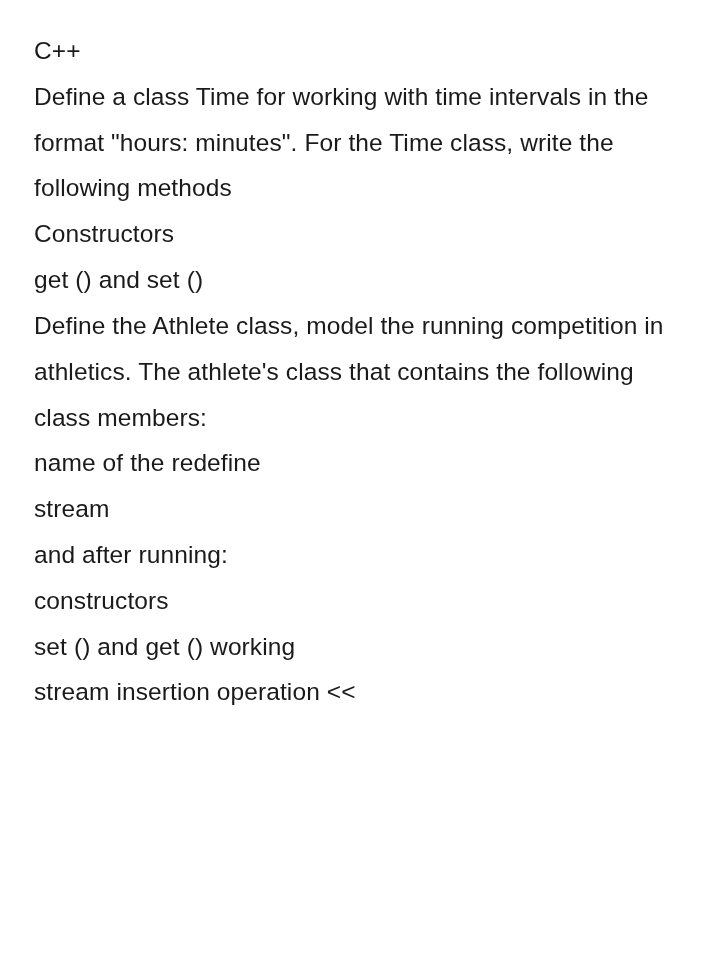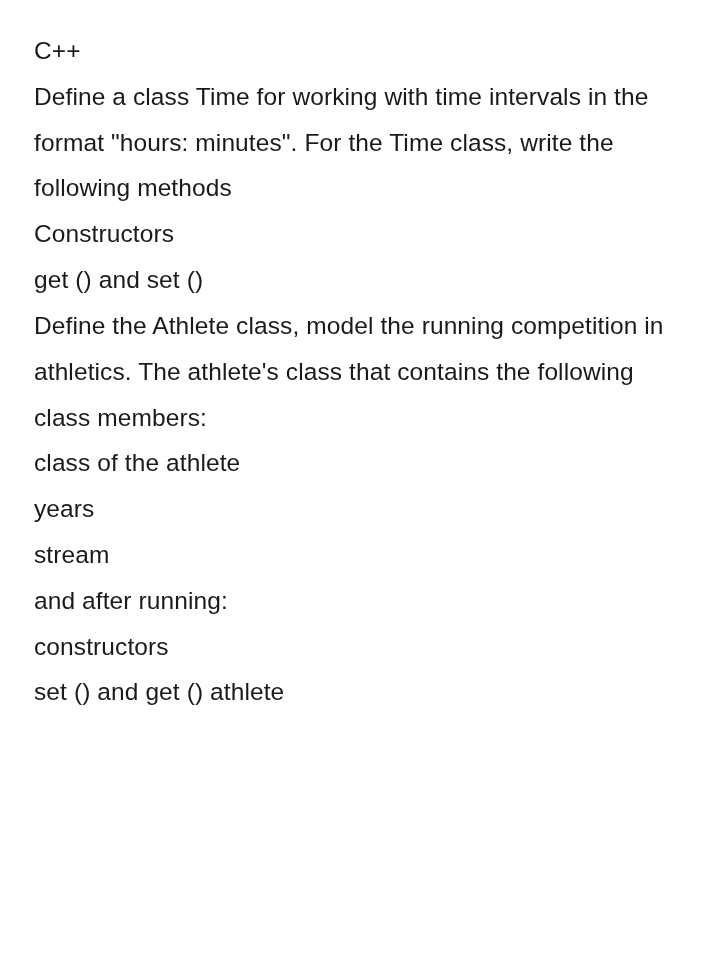--- a/index.html
+++ b/index.html
@@ -27,19 +27,19 @@
   </style>
 </head>
 <body>
 
 <div class="content">
   <p>C++</p>
   <p>Define a class Time for working with time intervals in the format "hours: minutes". For the Time class, write the following methods</p>
   <p>Constructors</p>
   <p>get () and set ()</p>
   <p>Define the Athlete class, model the running competition in athletics. The athlete's class that contains the following class members:</p>
-  <p>class of the athlete</p>
-  <p>years</p>
+  <p>name of the redefine</p>
   <p>stream</p>
   <p>and after running:</p>
   <p>constructors</p>
-  <p>set () and get () athlete</p>
+  <p>set () and get () working</p>
+  <p>stream insertion operation &lt;&lt;</p>
 </div>
 
 </body></html>

